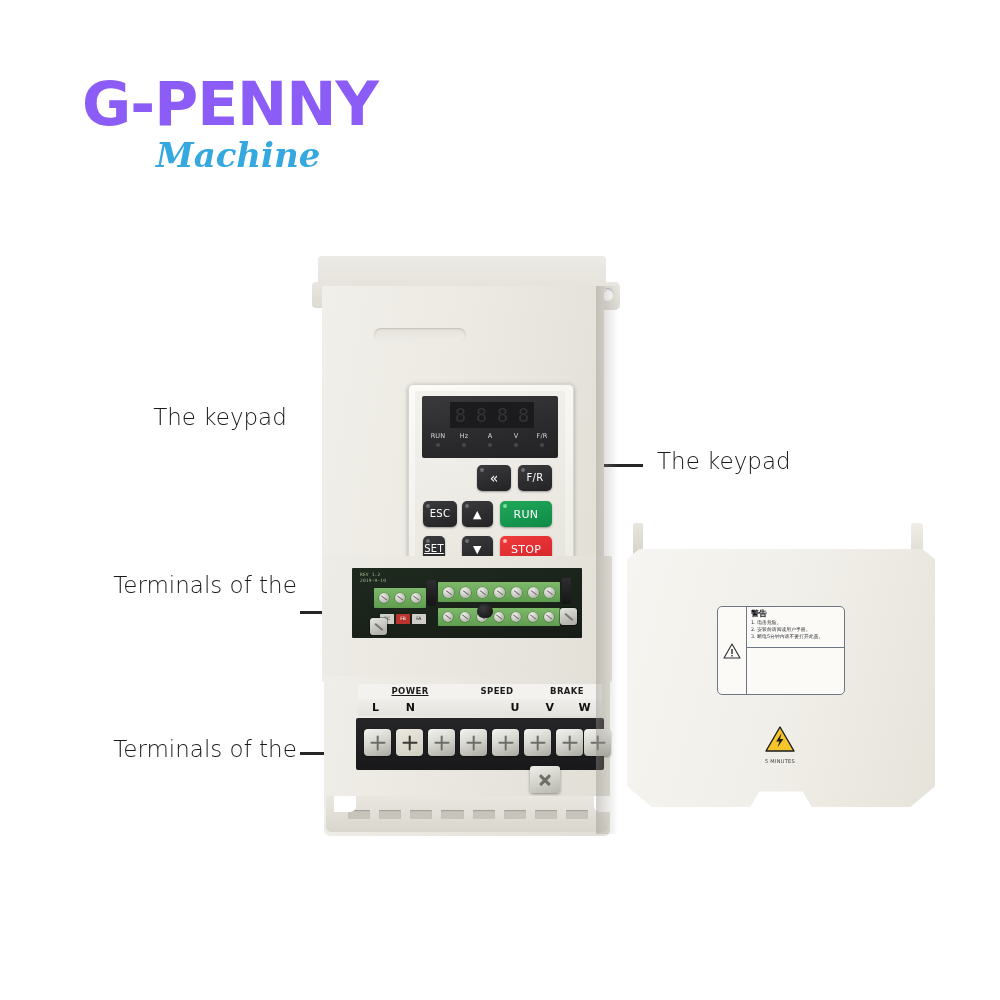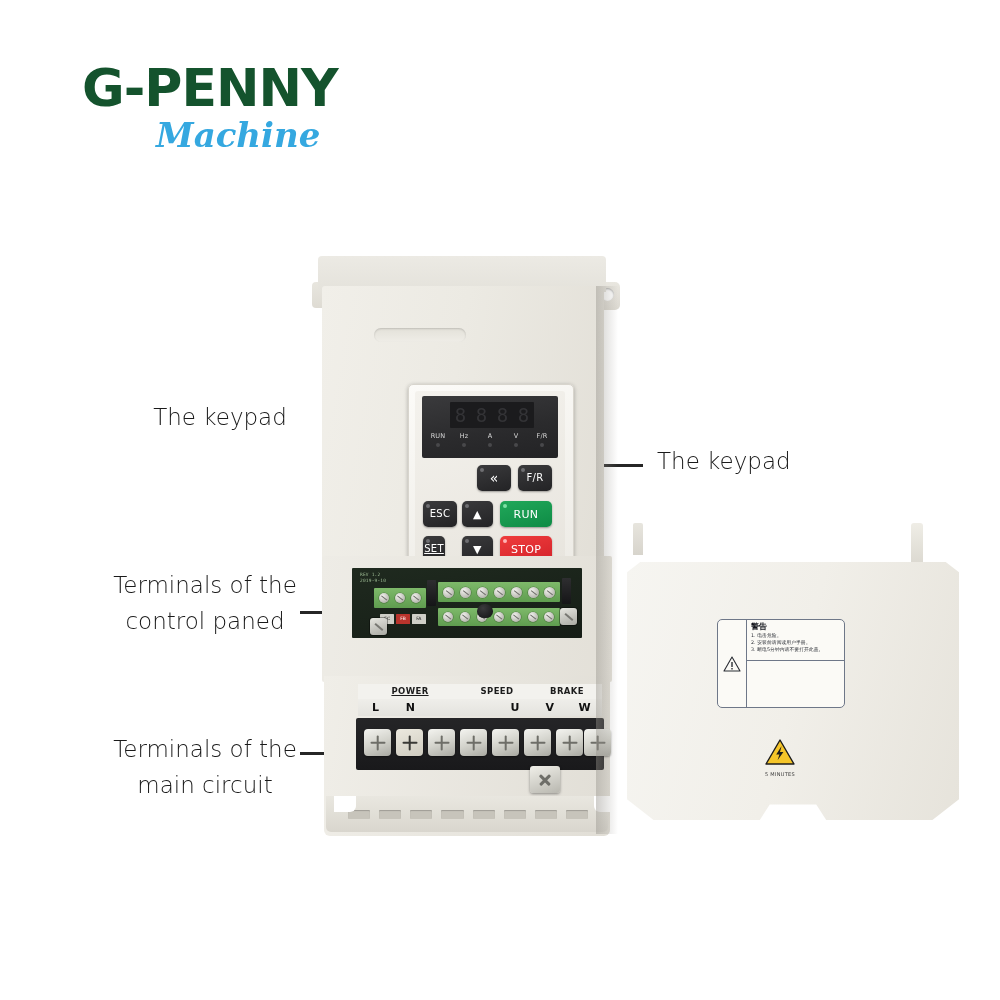--- a/index.html
+++ b/index.html
@@ -9,22 +9,22 @@
     font-family:"Liberation Sans", sans-serif;
     overflow:hidden;
     position:relative;
   }
   .stage{position:absolute;left:0;top:0;width:1000px;height:1000px;}
 
   
   .logo{position:absolute;left:82px;top:62px;width:300px;}
   .logo-main{
     font-family:"DejaVu Sans", sans-serif;
-    font-weight:bold;font-size:52px;letter-spacing:-1px;
-    color:#14532d;line-height:1;
+    font-weight:bold;font-size:60px;letter-spacing:-1px;
+    color:#8b5cf6;line-height:1;margin-top:12px;
   }
   .logo-sub{
     font-family:"DejaVu Serif", serif;
     font-style:italic;font-weight:bold;font-size:34px;
     color:#35a8e0;line-height:1;
     margin-top:4px;margin-left:74px;
   }
 
   
   .callout{
@@ -311,21 +311,21 @@
   .cover{position:absolute;left:625px;top:523px;width:318px;height:312px;}
   .cover-clip-l{
     position:absolute;left:8px;top:0px;width:10px;height:32px;
     background:linear-gradient(180deg,#e7e5de,#d7d4cc);border-radius:2px 2px 0 0;
   }
   .cover-clip-r{
     position:absolute;left:286px;top:0px;width:12px;height:40px;
     background:linear-gradient(180deg,#efedE6,#dcd9d1);border-radius:3px 3px 0 0;
   }
   .cover-body{
-    position:absolute;left:2px;top:39px;width:332px;height:258px;
+    position:absolute;left:2px;top:26px;width:308px;height:258px;
     background:linear-gradient(105deg,#f6f5f1 0%,#f1efe9 50%,#e6e3db 100%);
     clip-path:polygon(4% 0,96% 0,100% 4%,100% 92%,92% 100%,60% 100%,57% 94%,43% 94%,40% 100%,8% 100%,0 92%,0 4%);
     box-shadow:2px 2px 6px rgba(0,0,0,.12);
   }
   .warn-label{
     position:absolute;left:90px;top:57px;width:126px;height:87px;
     background:#fbfaf6;
     border:1px solid #6e7788;
     border-radius:5px;
     display:flex;
@@ -377,27 +377,25 @@
   <div class="leader" style="left:335px;top:443px;width:78px;"></div>
 
   <div class="callout left-al" style="left:657px;top:444px;width:200px;">
     <div>The keypad</div>
   </div>
   <div class="leader" style="left:570px;top:464px;width:73px;"></div>
   <div class="leader-dot" style="left:563px;top:458px;"></div>
 
   <div class="callout right-al" style="left:80px;top:568px;width:250px;">
     <div>Terminals of the</div>
-    <div>control paned</div>
   </div>
   <div class="leader" style="left:300px;top:611px;width:110px;"></div>
 
   <div class="callout right-al" style="left:80px;top:732px;width:250px;">
     <div>Terminals of the</div>
-    <div>main circuit</div>
   </div>
   <div class="leader" style="left:300px;top:752px;width:108px;"></div>
 
   <div class="vfd">
 
     <div class="vfd-tab-l"></div>
     <div class="vfd-tab-r"></div>
     <div class="vfd-tab-hole"></div>
     <div class="vfd-top-flange"></div>
 

